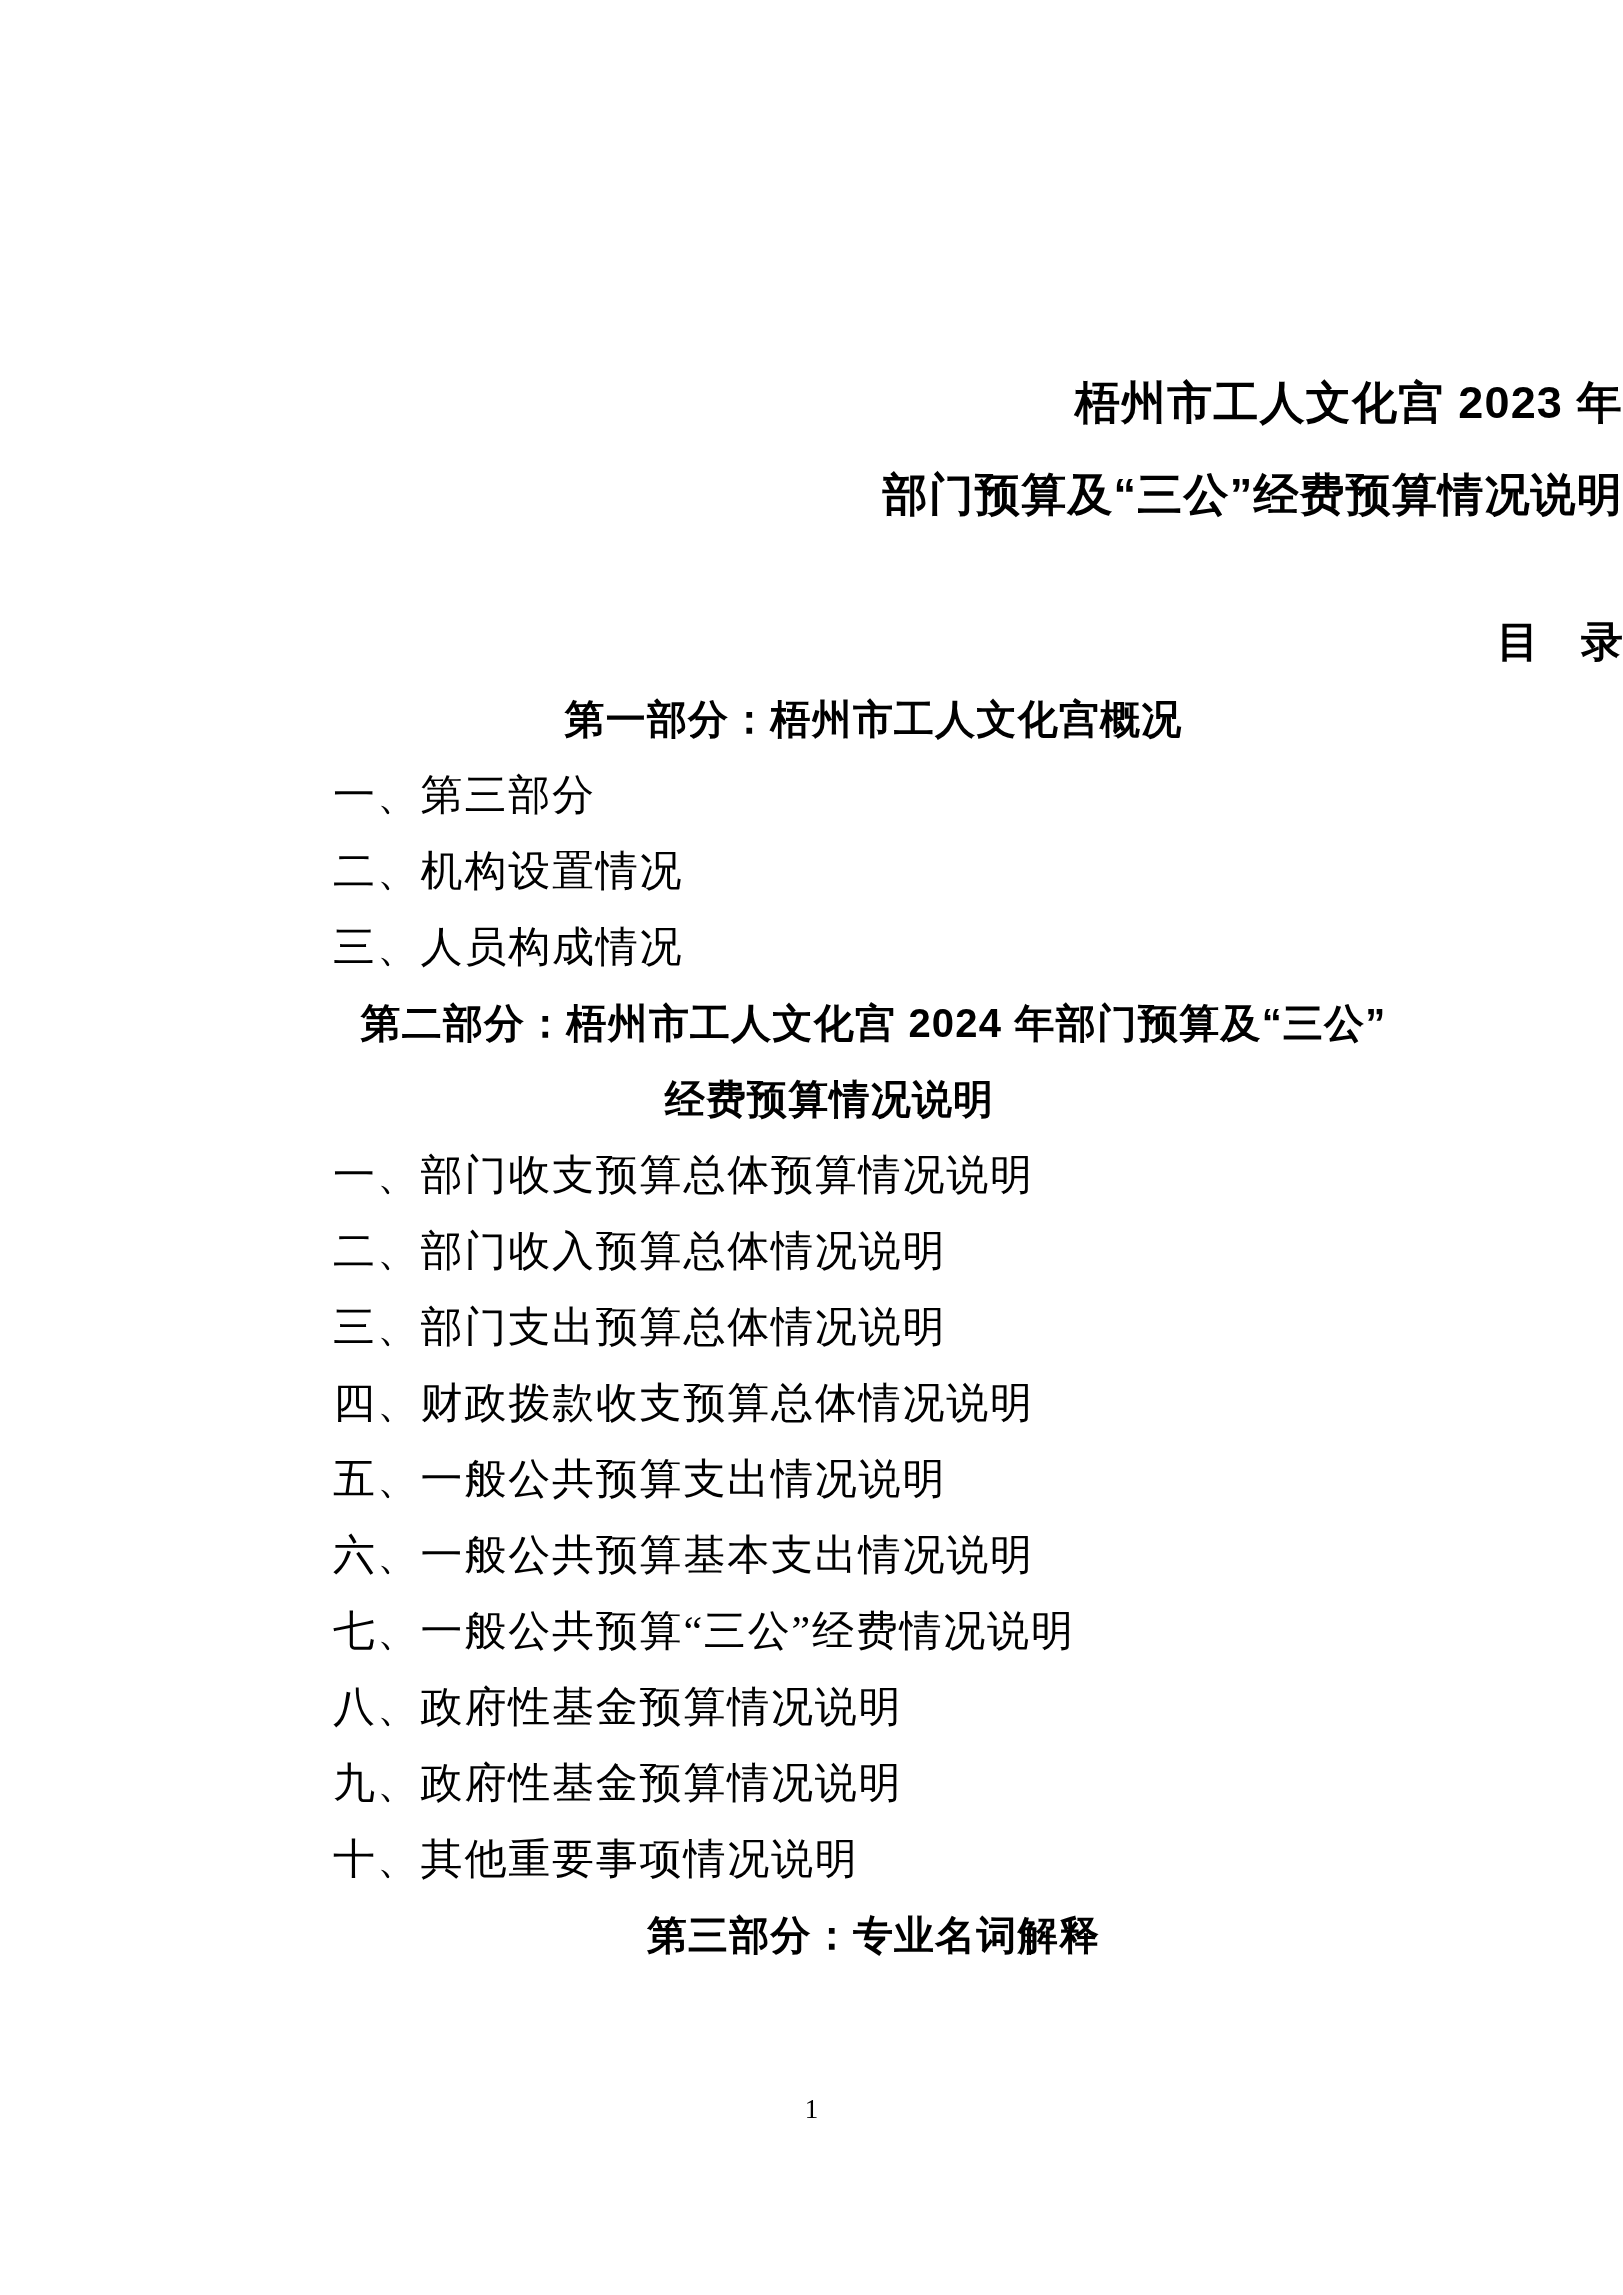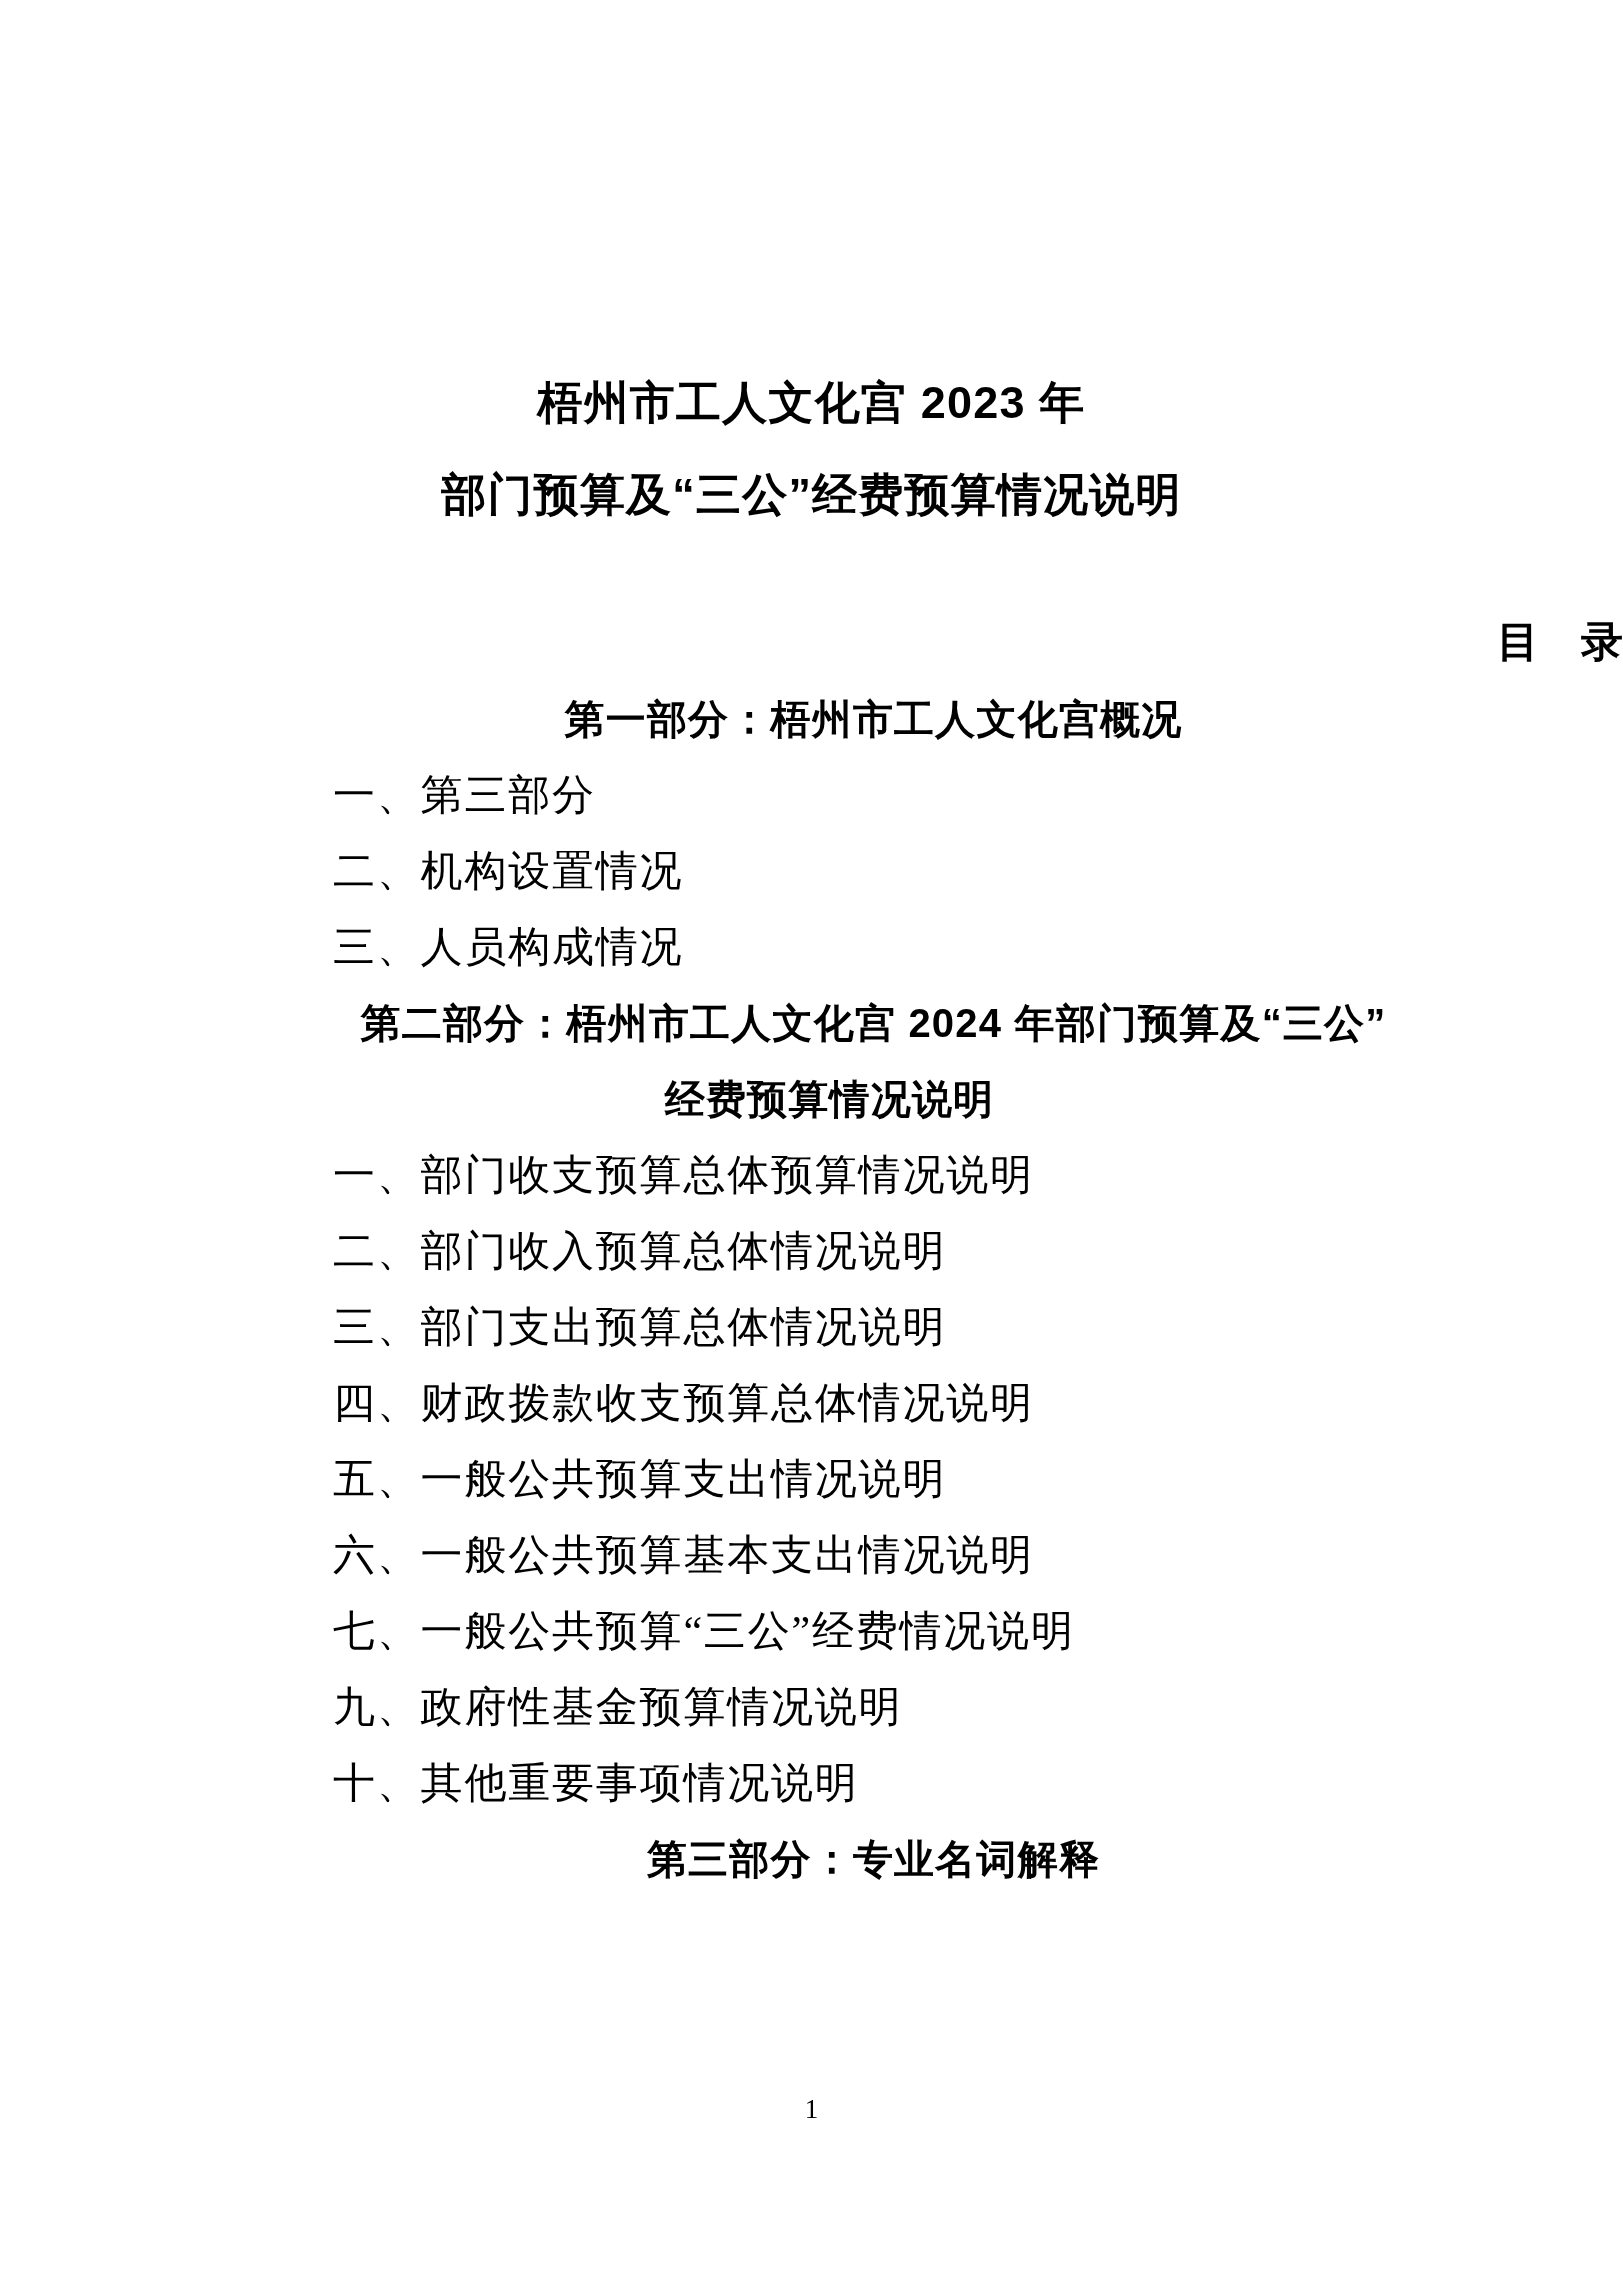--- a/index.html
+++ b/index.html
@@ -13,21 +13,21 @@
     height: 2295px;
     background: #ffffff;
     color: #000000;
     overflow: hidden;
     font-family: "Liberation Serif", "DejaVu Serif", serif;
   }
   .content {
     padding-top: 357px;
   }
   .doc-title {
-    text-align: center;
+    text-align: right;
     font-family: "Liberation Sans", "DejaVu Sans", sans-serif;
     font-weight: 700;
     font-size: 45px;
     line-height: 92px;
     letter-spacing: 1.2px;
     white-space: pre;
   }
   .toc-heading {
     margin-top: 61px;
     text-align: right;
@@ -85,20 +85,21 @@
         <div class="toc-row">三、人员构成情况</div>
         <div class="toc-row heading">第二部分：梧州市工人文化宫 2024 年部门预算及“三公”</div>
         <div class="toc-row heading flush">经费预算情况说明</div>
         <div class="toc-row">一、部门收支预算总体预算情况说明</div>
         <div class="toc-row">二、部门收入预算总体情况说明</div>
         <div class="toc-row">三、部门支出预算总体情况说明</div>
         <div class="toc-row">四、财政拨款收支预算总体情况说明</div>
         <div class="toc-row">五、一般公共预算支出情况说明</div>
         <div class="toc-row">六、一般公共预算基本支出情况说明</div>
         <div class="toc-row">七、一般公共预算“三公”经费情况说明</div>
+        <div class="toc-row">八、政府性基金预算情况说明</div>
         <div class="toc-row">九、政府性基金预算情况说明</div>
         <div class="toc-row">十、其他重要事项情况说明</div>
         <div class="toc-row heading">第三部分：专业名词解释</div>
       </div>
   </div>
 
   <div class="page-footer">
     <span>1</span>
   </div>
 </div>

